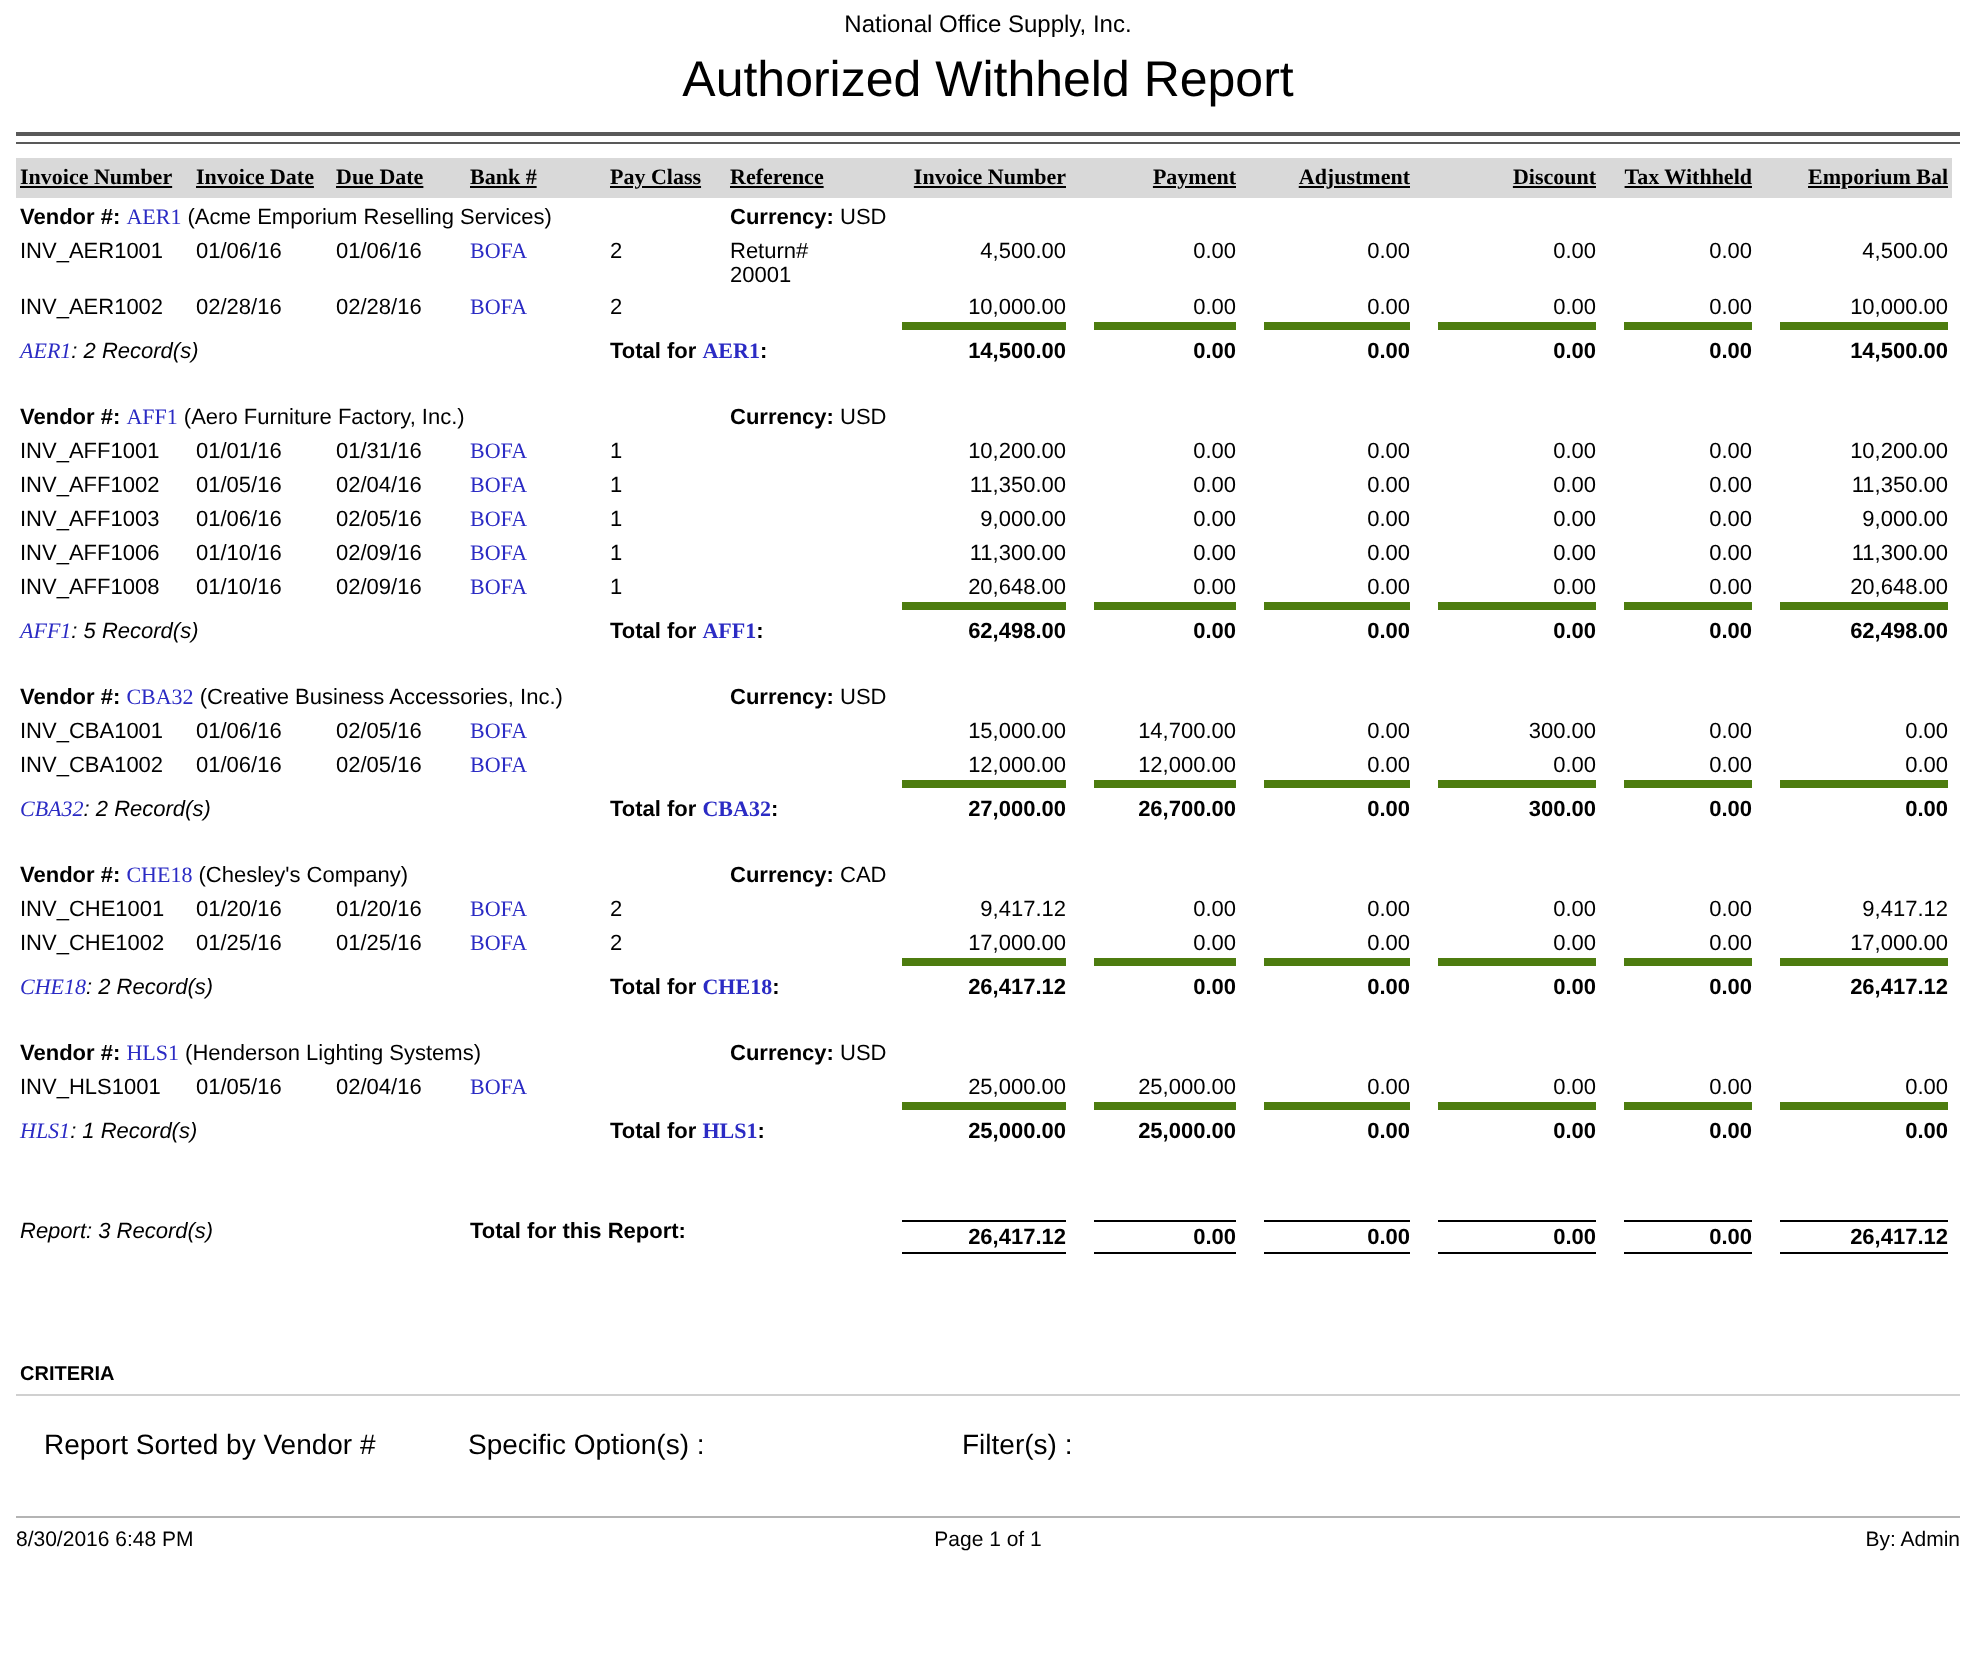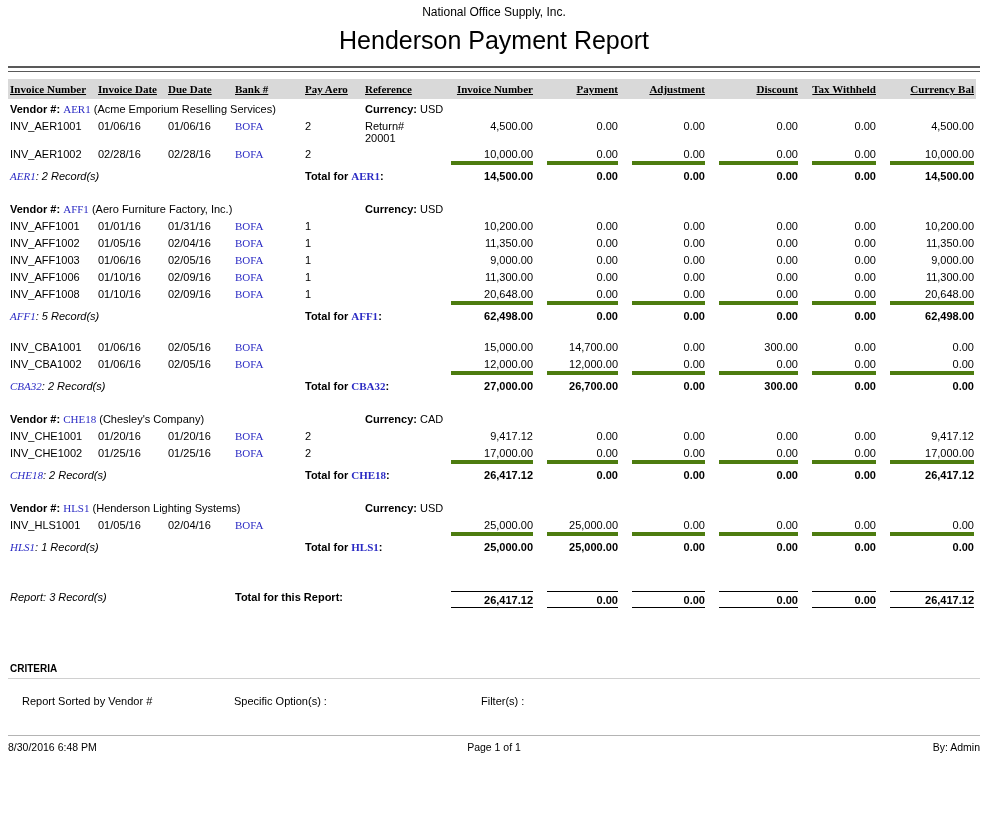--- a/index.html
+++ b/index.html
@@ -34,36 +34,36 @@
   .right{text-align:left;padding-right:6px;}
   .link{color:var(--link);cursor:pointer;font-family:Liberation Serif, serif;}
   tr.vendor td{padding-top:4px;padding-bottom:3px;}
   tr.gap td{height:13px;padding:0;}
   tr.biggap td{height:27px;padding:0;}
   tr.smallgap td{height:4px;padding:0;}
   tr.total td{padding-top:3px;padding-bottom:3px;}
   
   .criteria{margin-top:52px;}
   .criteria-head{font-size:10px;font-weight:bold;padding:0 0 4px 2px;border-bottom:1px solid #d0d0d0;}
-  .criteria-row{display:flex;margin-top:16px;font-size:11px;}
+  .criteria-row{display:flex;margin-top:16px;font-size:14px;}
   .crit-sort{margin-left:14px;width:212px;}
   .crit-opts{width:247px;}
   .crit-filters{flex:1;}
   .footer{margin-top:28px;border-top:1px solid #b4b4b4;padding-top:5px;display:flex;align-items:baseline;font-size:10.5px;position:relative;}
   .footer .fdate{flex:1;text-align:left;}
   .footer .fpage{position:absolute;left:0;right:0;text-align:center;}
   .footer .fby{flex:1;text-align:right;}
 </style>
 </head>
 <body>
 
 <div class="page">
 
   <div class="company">National Office Supply, Inc.</div>
-  <div class="title">Henderson Payment Report</div>
+  <div class="title">Authorized Withheld Report</div>
   <div class="double-rule"></div>
 
   <table>
     <colgroup>
       <col style="width:88px">
         <col style="width:70px">
         <col style="width:67px">
         <col style="width:70px">
       <col style="width:60px">
         <col style="width:76px">
@@ -73,28 +73,28 @@
         <col style="width:93px">
         <col style="width:78px">
         <col style="width:98px">
     </colgroup>
     <thead>
       <tr>
         <th><span>Invoice Number</span></th>
         <th><span>Invoice Date</span></th>
         <th><span>Due Date</span></th>
         <th><span>Bank #</span></th>
-        <th><span>Pay Aero</span></th>
+        <th><span>Pay Class</span></th>
         <th><span>Reference</span></th>
         <th class="num"><span>Invoice Number</span></th>
         <th class="num"><span>Payment</span></th>
         <th class="num"><span>Adjustment</span></th>
         <th class="num"><span>Discount</span></th>
         <th class="num"><span>Tax Withheld</span></th>
-        <th class="num"><span>Currency Bal</span></th>
+        <th class="num"><span>Emporium Bal</span></th>
       </tr>
     </thead>
     <tbody id="report-body">
         <tr class="vendor">
           <td colspan="5"><span class="b">Vendor #: </span><span class="link">AER1</span><span> (Acme Emporium Reselling Services)</span></td>
           <td colspan="7"><span class="b">Currency: </span><span>USD</span></td>
         </tr>
         <tr class="data">
           <td>INV_AER1001</td>
           <td>01/06/16</td>
@@ -326,20 +326,24 @@
           </td>
           <td class="num">
             <div class="val b">0.00</div>
           </td>
           <td class="num">
             <div class="val b">62,498.00</div>
           </td>
         </tr>
         <tr class="gap">
           <td colspan="12"></td>
+        </tr>
+        <tr class="vendor">
+          <td colspan="5"><span class="b">Vendor #: </span><span class="link">CBA32</span><span> (Creative Business Accessories, Inc.)</span></td>
+          <td colspan="7"><span class="b">Currency: </span><span>USD</span></td>
         </tr>
         <tr class="data">
           <td>INV_CBA1001</td>
           <td>01/06/16</td>
           <td>02/05/16</td>
           <td><span class="link">BOFA</span></td>
           <td></td>
           <td></td>
           <td class="num">
             <div class="val">15,000.00</div>

